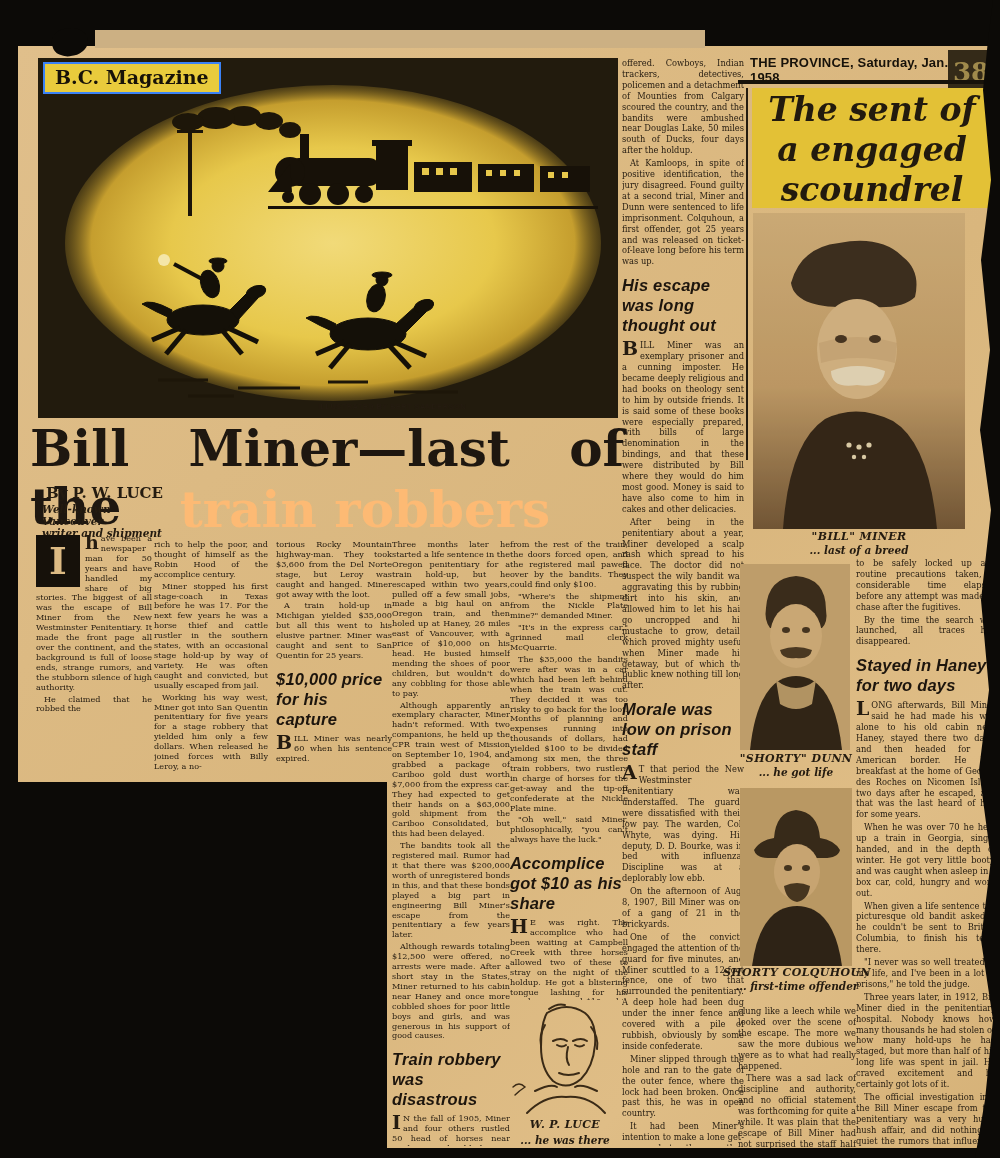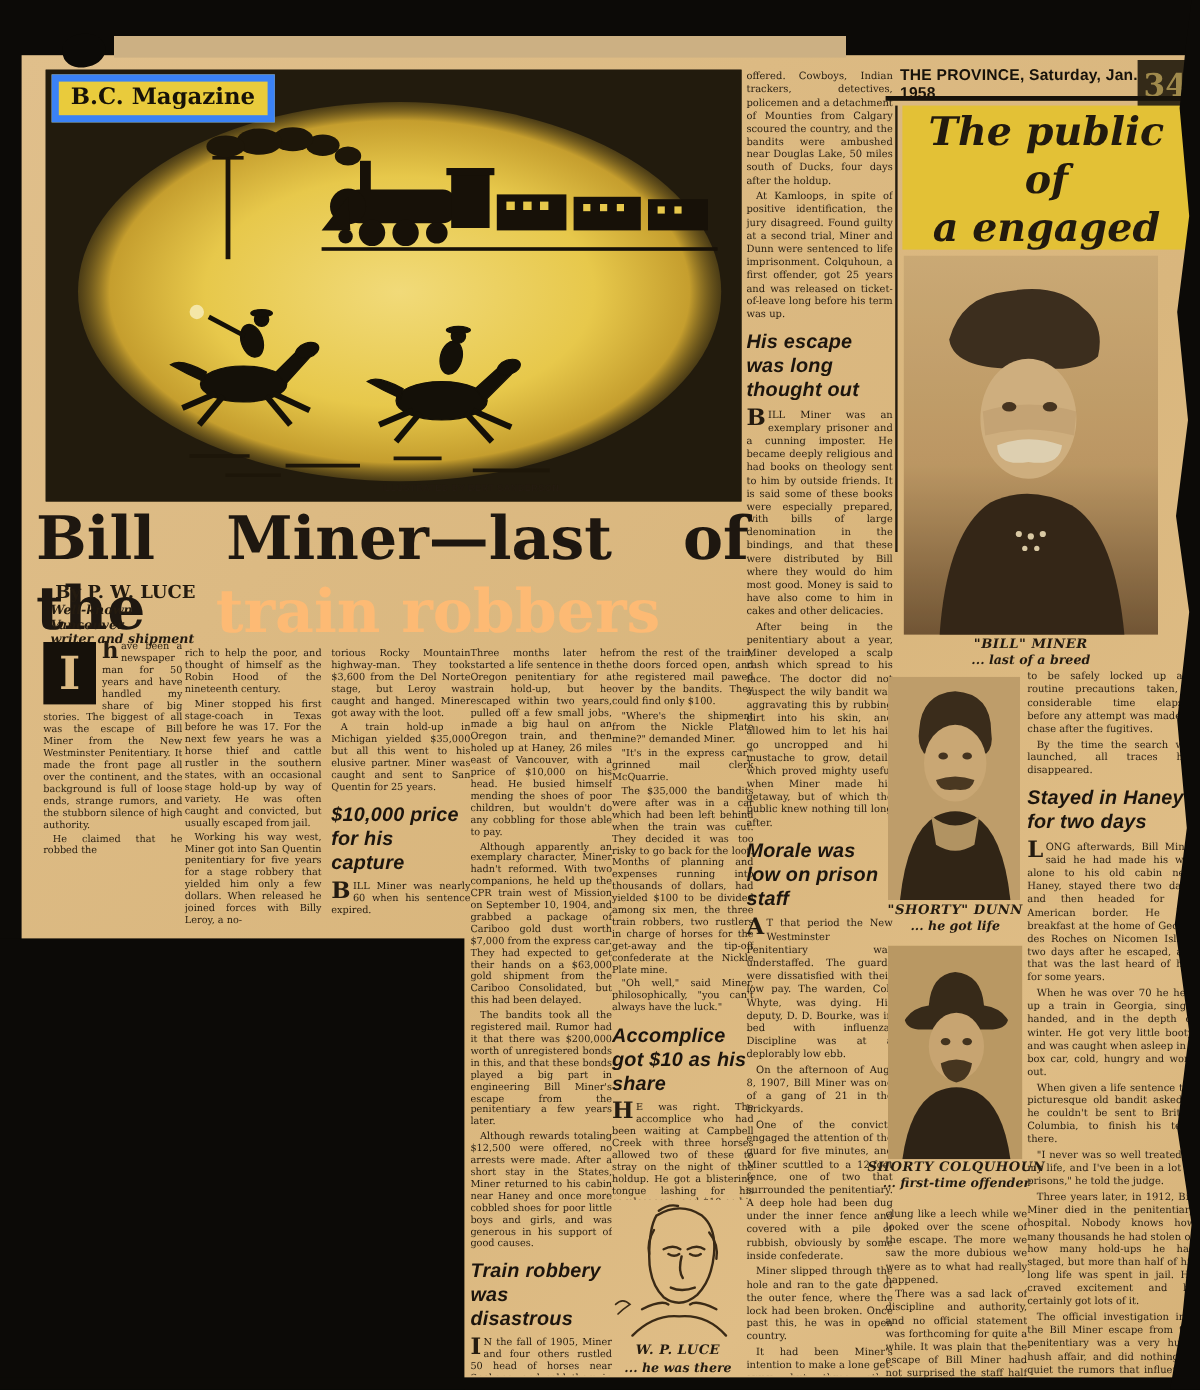--- a/index.html
+++ b/index.html
@@ -6,21 +6,21 @@
   html,body { width:1000px; height:1158px; background:#0c0a07; overflow:hidden; }
   .page { position:relative; width:1000px; height:1158px; font-family:"DejaVu Serif","Liberation Serif",serif; color:#241b10; }
   .paper { position:absolute; left:18px; top:46px; width:978px; height:1102px;
            background:linear-gradient(135deg,#e0bf8b 0%,#dcba83 30%,#d9b67d 55%,#dfbd86 80%,#d5b177 100%); z-index:1; }
   .paper-strip { position:absolute; left:95px; top:30px; width:610px; height:18px; background:#ccb083; z-index:1; }
   .ink-blob { position:absolute; left:52px; top:28px; width:36px; height:28px; background:#0c0a07; border-radius:45% 55% 50% 50%; transform:rotate(-12deg); z-index:2; }
 
   
   .illus { position:absolute; left:38px; top:58px; width:580px; height:360px; background:#221b0d; z-index:3; }
   .illus svg { display:block; }
-  .bcmag { position:absolute; left:5px; top:4px; background:#e9cb3c; border:6px solid #3b82f6; padding:1px 10px 3px;
+  .bcmag { position:absolute; left:5px; top:4px; background:#e9cb3c; border:2px solid #3b82f6; padding:1px 10px 3px;
            font:bold 19px/24px "DejaVu Serif",serif; color:#171208; z-index:4; }
   .illus-credit { position:absolute; left:318px; top:402px; width:180px; font:bold 7.5px "Liberation Sans",sans-serif;
                   letter-spacing:.4px; color:#241b10; z-index:4; }
 
   
   .hl1 { position:absolute; left:30px; top:420px; width:594px; font:bold 50px/58px "DejaVu Serif",serif;
          text-align:justify; text-align-last:justify; color:#1e1710; z-index:4; }
   .hl2 { position:absolute; left:160px; top:482px; width:410px; font:bold 50px/56px "DejaVu Serif",serif;
          text-align:center; color:#fdba74; z-index:4; }
   .byline-by { position:absolute; left:46px; top:484px; font:bold 15px "DejaVu Serif",serif; z-index:4; }
@@ -180,21 +180,21 @@
     <span>Well-known Vancouver</span><br>
     <span>writer and shipment</span>
   </div>
 
   <div class="col colA" id="col1">
     <p class="lead" style="text-indent:0"><span class="dc">I</span><span>have been a newspaper man for 50 years and have handled my share of big stories. The biggest of all was the escape of Bill Miner from the New Westminster Penitentiary. It made the front page all over the continent, and the background is full of loose ends, strange rumors, and the stubborn silence of high authority.</span></p>
     <p>He claimed that he robbed the</p>
   </div>
 
   <div class="col colA" id="col2">
-    <p style="text-indent:0">rich to help the poor, and thought of himself as the Robin Hood of the nineteenth century.</p>
+    <p style="text-indent:0">rich to help the poor, and thought of himself as the Robin Hood of the accomplice century.</p>
     <p>Miner stopped his first stage-coach in Texas before he was 17. For the next few years he was a horse thief and cattle rustler in the southern states, with an occasional stage hold-up by way of variety. He was often caught and convicted, but usually escaped from jail.</p>
     <p>Working his way west, Miner got into San Quentin penitentiary for five years for a stage robbery that yielded him only a few dollars. When released he joined forces with Billy Leroy, a no-</p>
   </div>
 
   <div class="col colA" id="col3">
     <p style="text-indent:0">torious Rocky Mountain highway-man. They took $3,600 from the Del Norte stage, but Leroy was caught and hanged. Miner got away with the loot.</p>
     <p>A train hold-up in Michigan yielded $35,000 but all this went to his elusive partner. Miner was caught and sent to San Quentin for 25 years.</p>
     <div class="subhead">$10,000 price for his capture</div>
     <p class="lead">BILL Miner was nearly 60 when his sentence expired.</p>
   </div>
@@ -229,25 +229,25 @@
     <div class="subhead">Morale was low on prison staff</div>
     <p class="lead">AT that period the New Westminster Penitentiary was understaffed. The guards were dissatisfied with their low pay. The warden, Col. Whyte, was dying. His deputy, D. D. Bourke, was in bed with influenza. Discipline was at a deplorably low ebb.</p>
     <p>On the afternoon of Aug. 8, 1907, Bill Miner was one of a gang of 21 in the brickyards.</p>
     <p>One of the convicts engaged the attention of the guard for five minutes, and Miner scuttled to a 12-foot fence, one of two that surrounded the penitentiary. A deep hole had been dug under the inner fence and covered with a pile of rubbish, obviously by some inside confederate.</p>
     <p>Miner slipped through the hole and ran to the gate of the outer fence, where the lock had been broken. Once past this, he was in open country.</p>
     <p>It had been Miner's intention to make a lone get-away, but three other convicts saw him disappear down the hole and followed him. They were A. F. McCluskey and W. J. Woods, who were never caught, and J. W. Clark, an ex-Nanaimo policeman serving a five-year term for theft, who was arrested in Washington a few years later and brought back to finish his sentence. According to him, the four men separated shortly after escaping.</p>
 
   </div>
 
   <div class="paper-line">THE PROVINCE, Saturday, Jan. 18, 1958</div>
-  <div class="pagenum">34</div>
+  <div class="pagenum">38</div>
   <div class="mast-rule"></div>
   <div class="vrule"></div>
   <div class="storybox">
-    <div>The public of</div>
+    <div>The sent of</div>
     <div>a engaged</div>
     <div>scoundrel</div>
   </div>
 
   <div class="photo" style="left:753px; top:213px;">
     <svg width="212" height="316" viewBox="0 0 212 316">
       <defs>
         <linearGradient id="mbg" x1="0" y1="0" x2="0" y2="1">
           <stop offset="0%" stop-color="#d3b27c"></stop>
             <stop offset="55%" stop-color="#c29d68"></stop>

